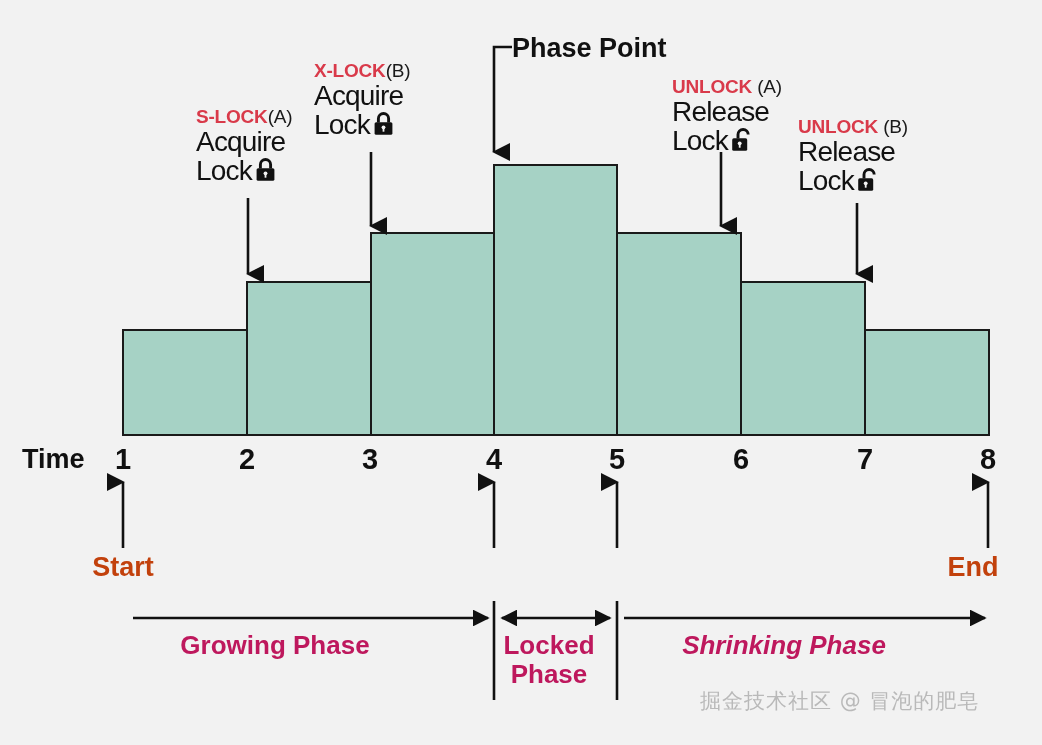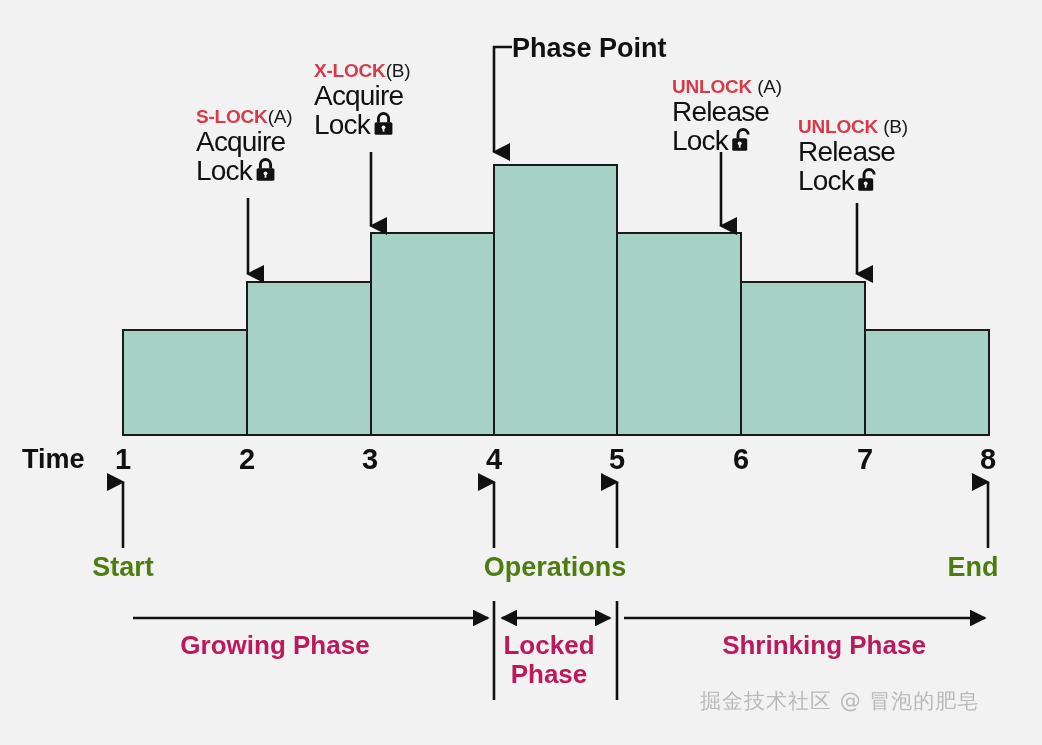--- a/index.html
+++ b/index.html
@@ -69,21 +69,21 @@
     font-weight: 700;
     color: #111111;
     white-space: nowrap;
   }
 
   
   .callout {
     position: absolute;
     font-size: 27px;
     font-weight: 700;
-    color: #4d7c0f;
+    color: #c2410c;
     white-space: nowrap;
     transform: translateX(-50%);
     text-align: center;
   }
 
   
   .phase {
     position: absolute;
     font-size: 26px;
     font-weight: 700;
@@ -245,29 +245,28 @@
   <div class="tick" style="left:123px; top:443px;">1</div>
   <div class="tick" style="left:247px; top:443px;">2</div>
   <div class="tick" style="left:370px; top:443px;">3</div>
   <div class="tick" style="left:494px; top:443px;">4</div>
   <div class="tick" style="left:617px; top:443px;">5</div>
   <div class="tick" style="left:741px; top:443px;">6</div>
   <div class="tick" style="left:865px; top:443px;">7</div>
   <div class="tick" style="left:988px; top:443px;">8</div>
 
   <div class="callout" style="left:123px; top:552px;">Start</div>
-  <div class="callout" style="left:555px; top:552px;">Operations</div>
   <div class="callout" style="left:973px; top:552px;">End</div>
 
   <div class="phase" style="left:275px; top:631px;">
     <div>Growing Phase</div>
   </div>
   <div class="phase" style="left:549px; top:631px;">
     <div>Locked</div>
     <div>Phase</div>
   </div>
-  <div class="phase" style="left:824px; top:631px;">
+  <div class="phase" style="left:784px; top:631px;font-style:italic;">
     <div>Shrinking Phase</div>
   </div>
 
   <div class="watermark" style="left:700px; top:687px;">掘金技术社区 @ 冒泡的肥皂</div>
 
 </div>
 
 </body></html>

